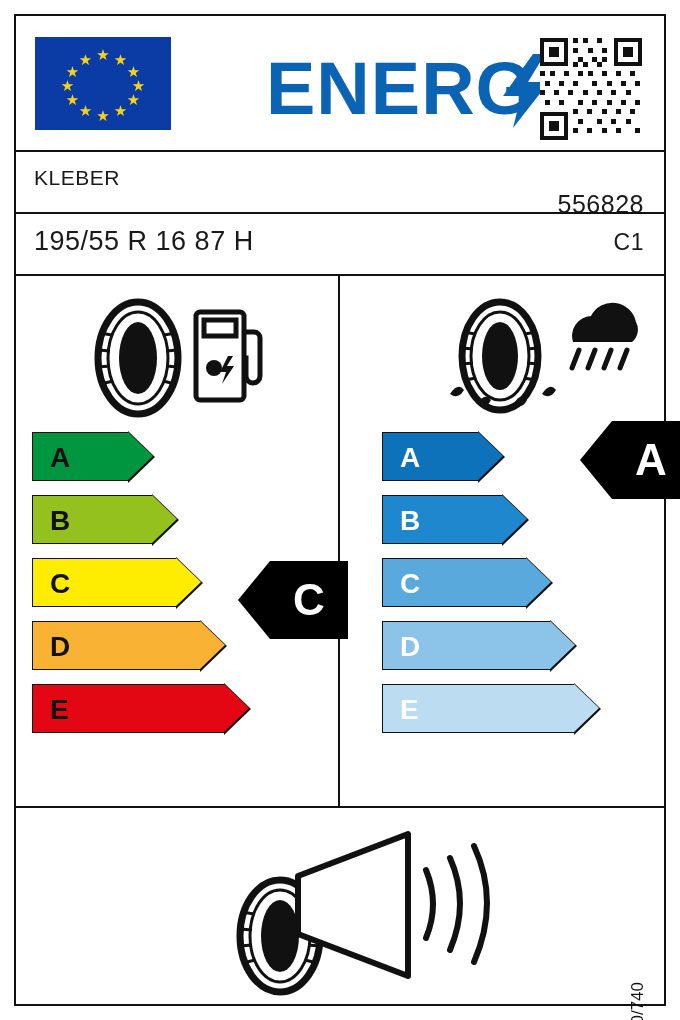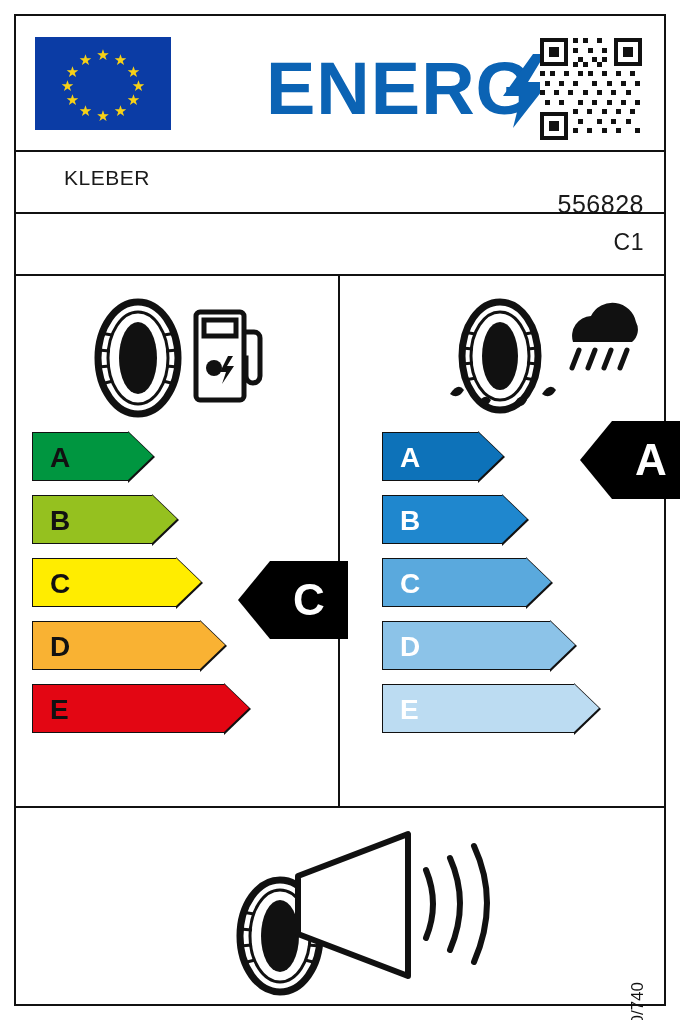--- a/index.html
+++ b/index.html
@@ -89,21 +89,20 @@
   .rule-2 { top: 196px; }
   .rule-3 { top: 258px; }
   .rule-4 { top: 790px; }
 
   .brand {
     position: absolute;
     left: 18px;
     top: 150px;
     font-size: 21px;
     letter-spacing: 0.5px;
-    margin-left: 30px;
   }
   .serial {
     position: absolute;
     right: 20px;
     top: 148px;
     font-size: 25px;
     letter-spacing: 0.5px;
     margin-top: 26px;
   }
   .tyre-size {
@@ -343,20 +342,21 @@
     </div>
   </div>
 
   <div class="rule rule-1"></div>
 
   <div class="brand">KLEBER</div>
   <div class="serial">556828</div>
 
   <div class="rule rule-2"></div>
 
+  <div class="tyre-size">195/55 R 16 87 H</div>
   <div class="tyre-class">C1</div>
 
   <div class="rule rule-3"></div>
   <div class="v-divider"></div>
 
   <div class="panel panel-left">
     <div class="icon-row">
       <svg width="180" height="120" viewBox="0 0 180 120" style="position:absolute;left:70px;top:6px;">
 
         <g>

